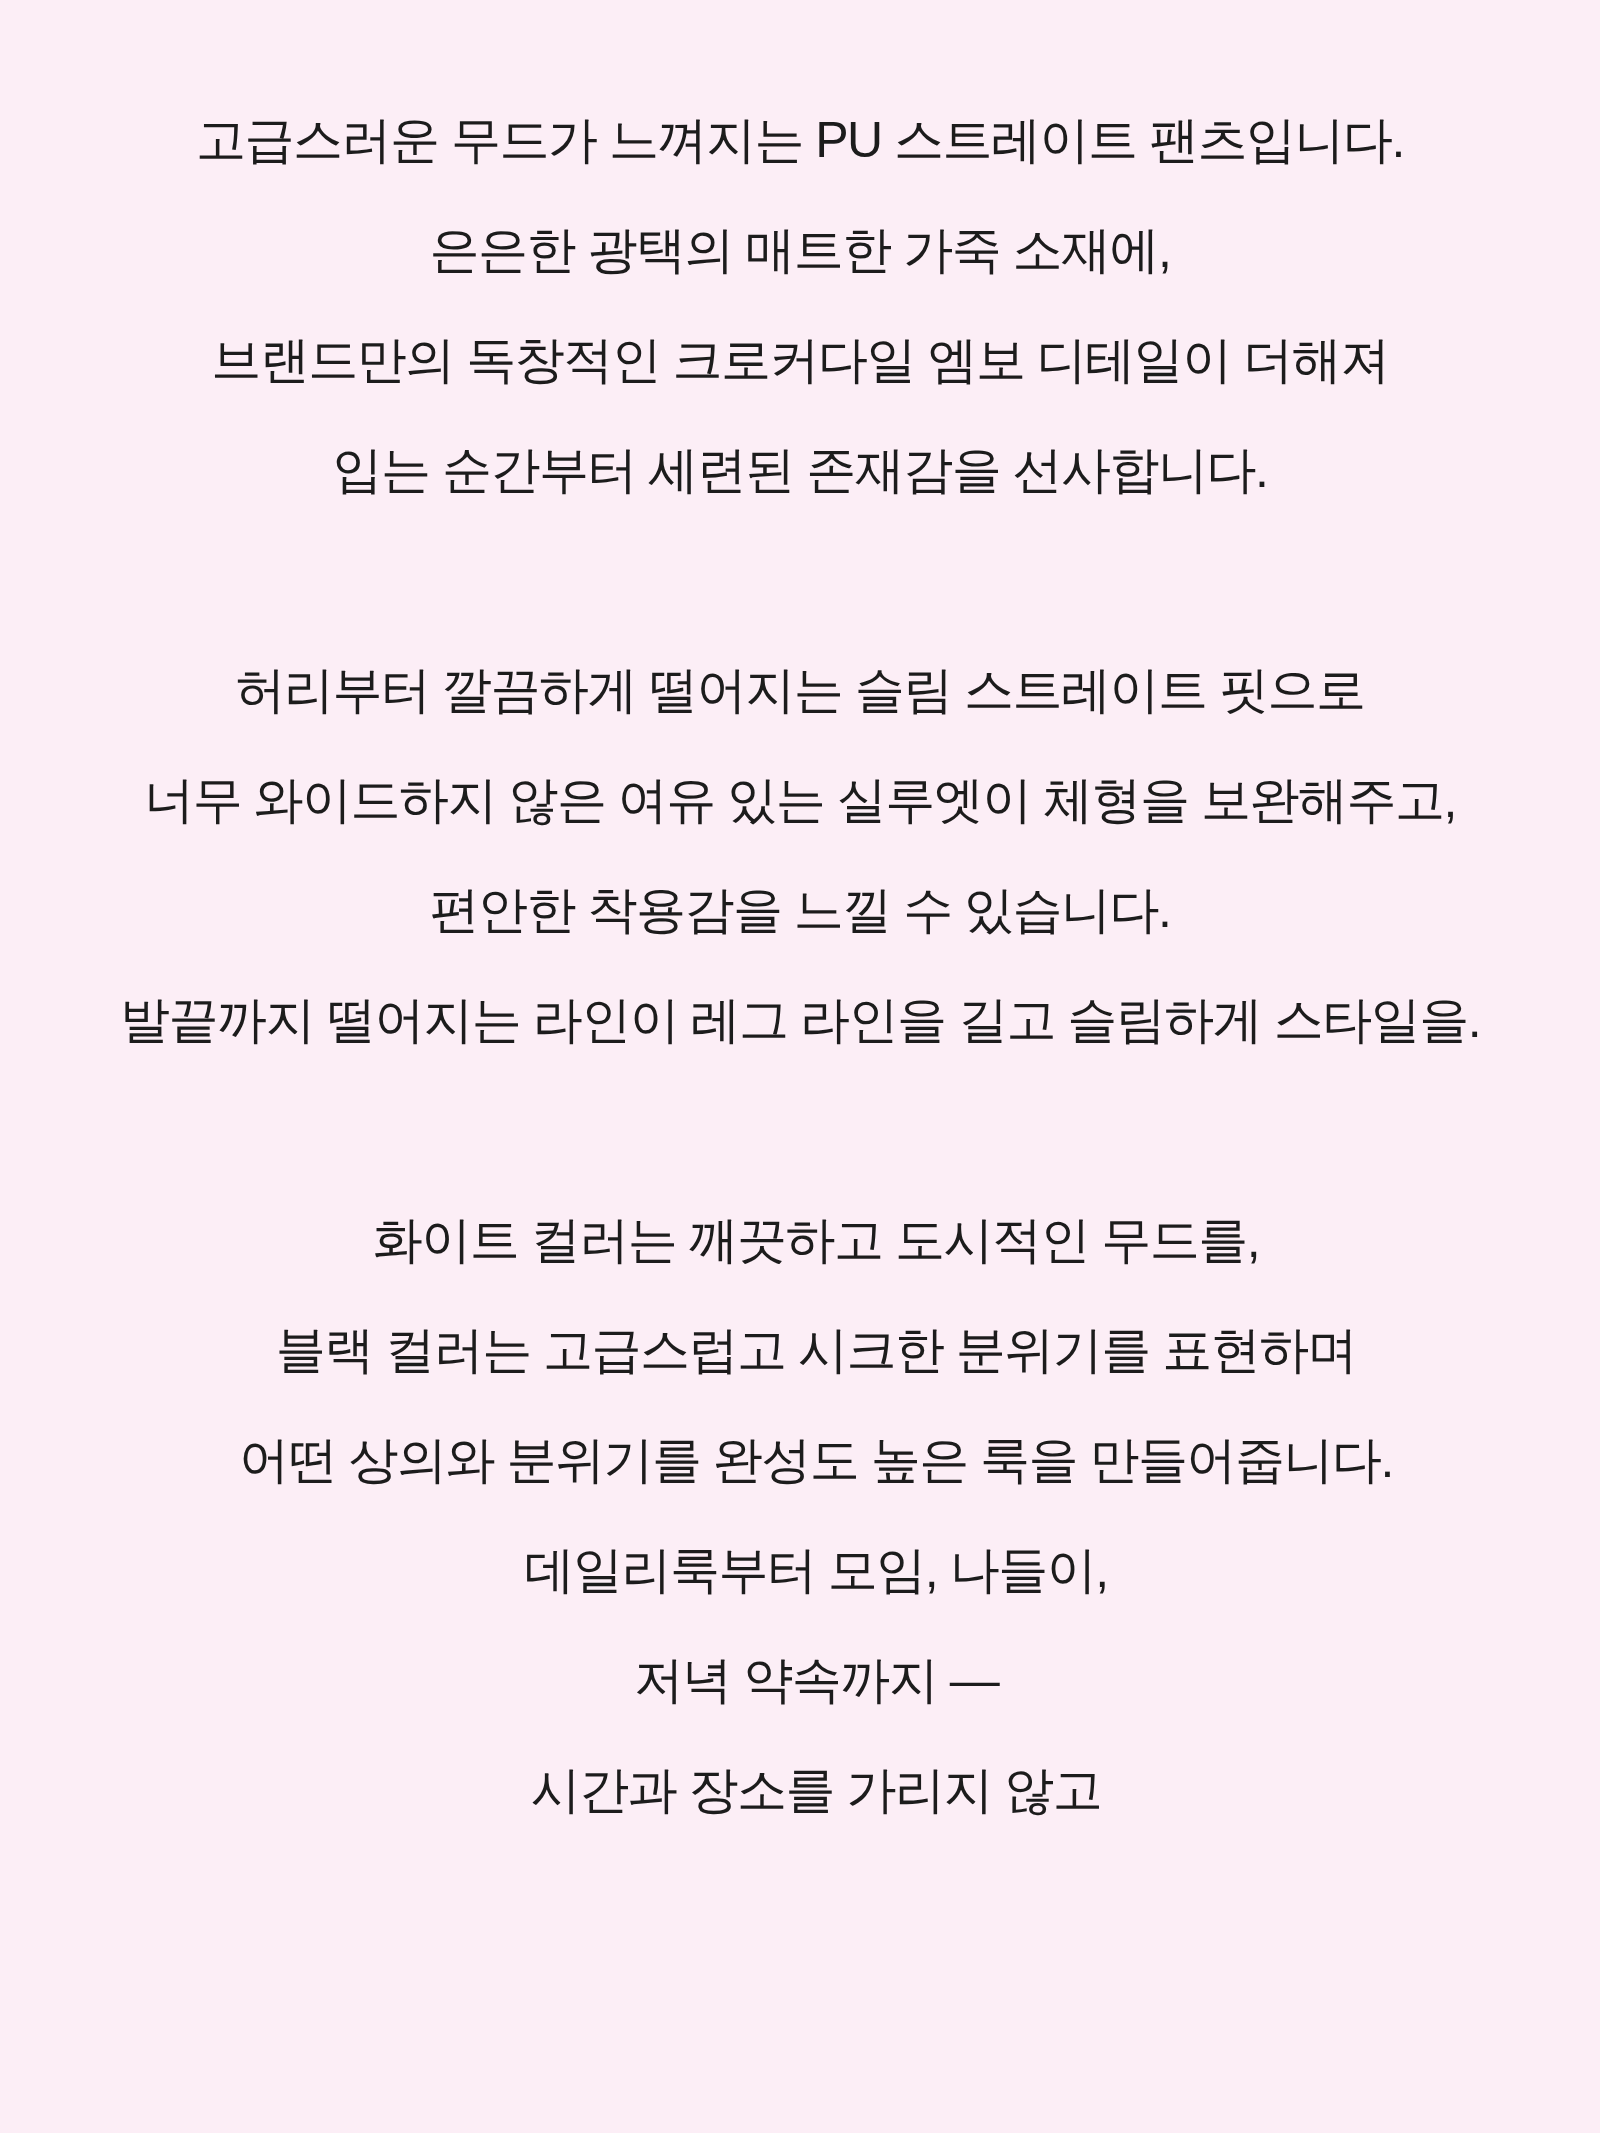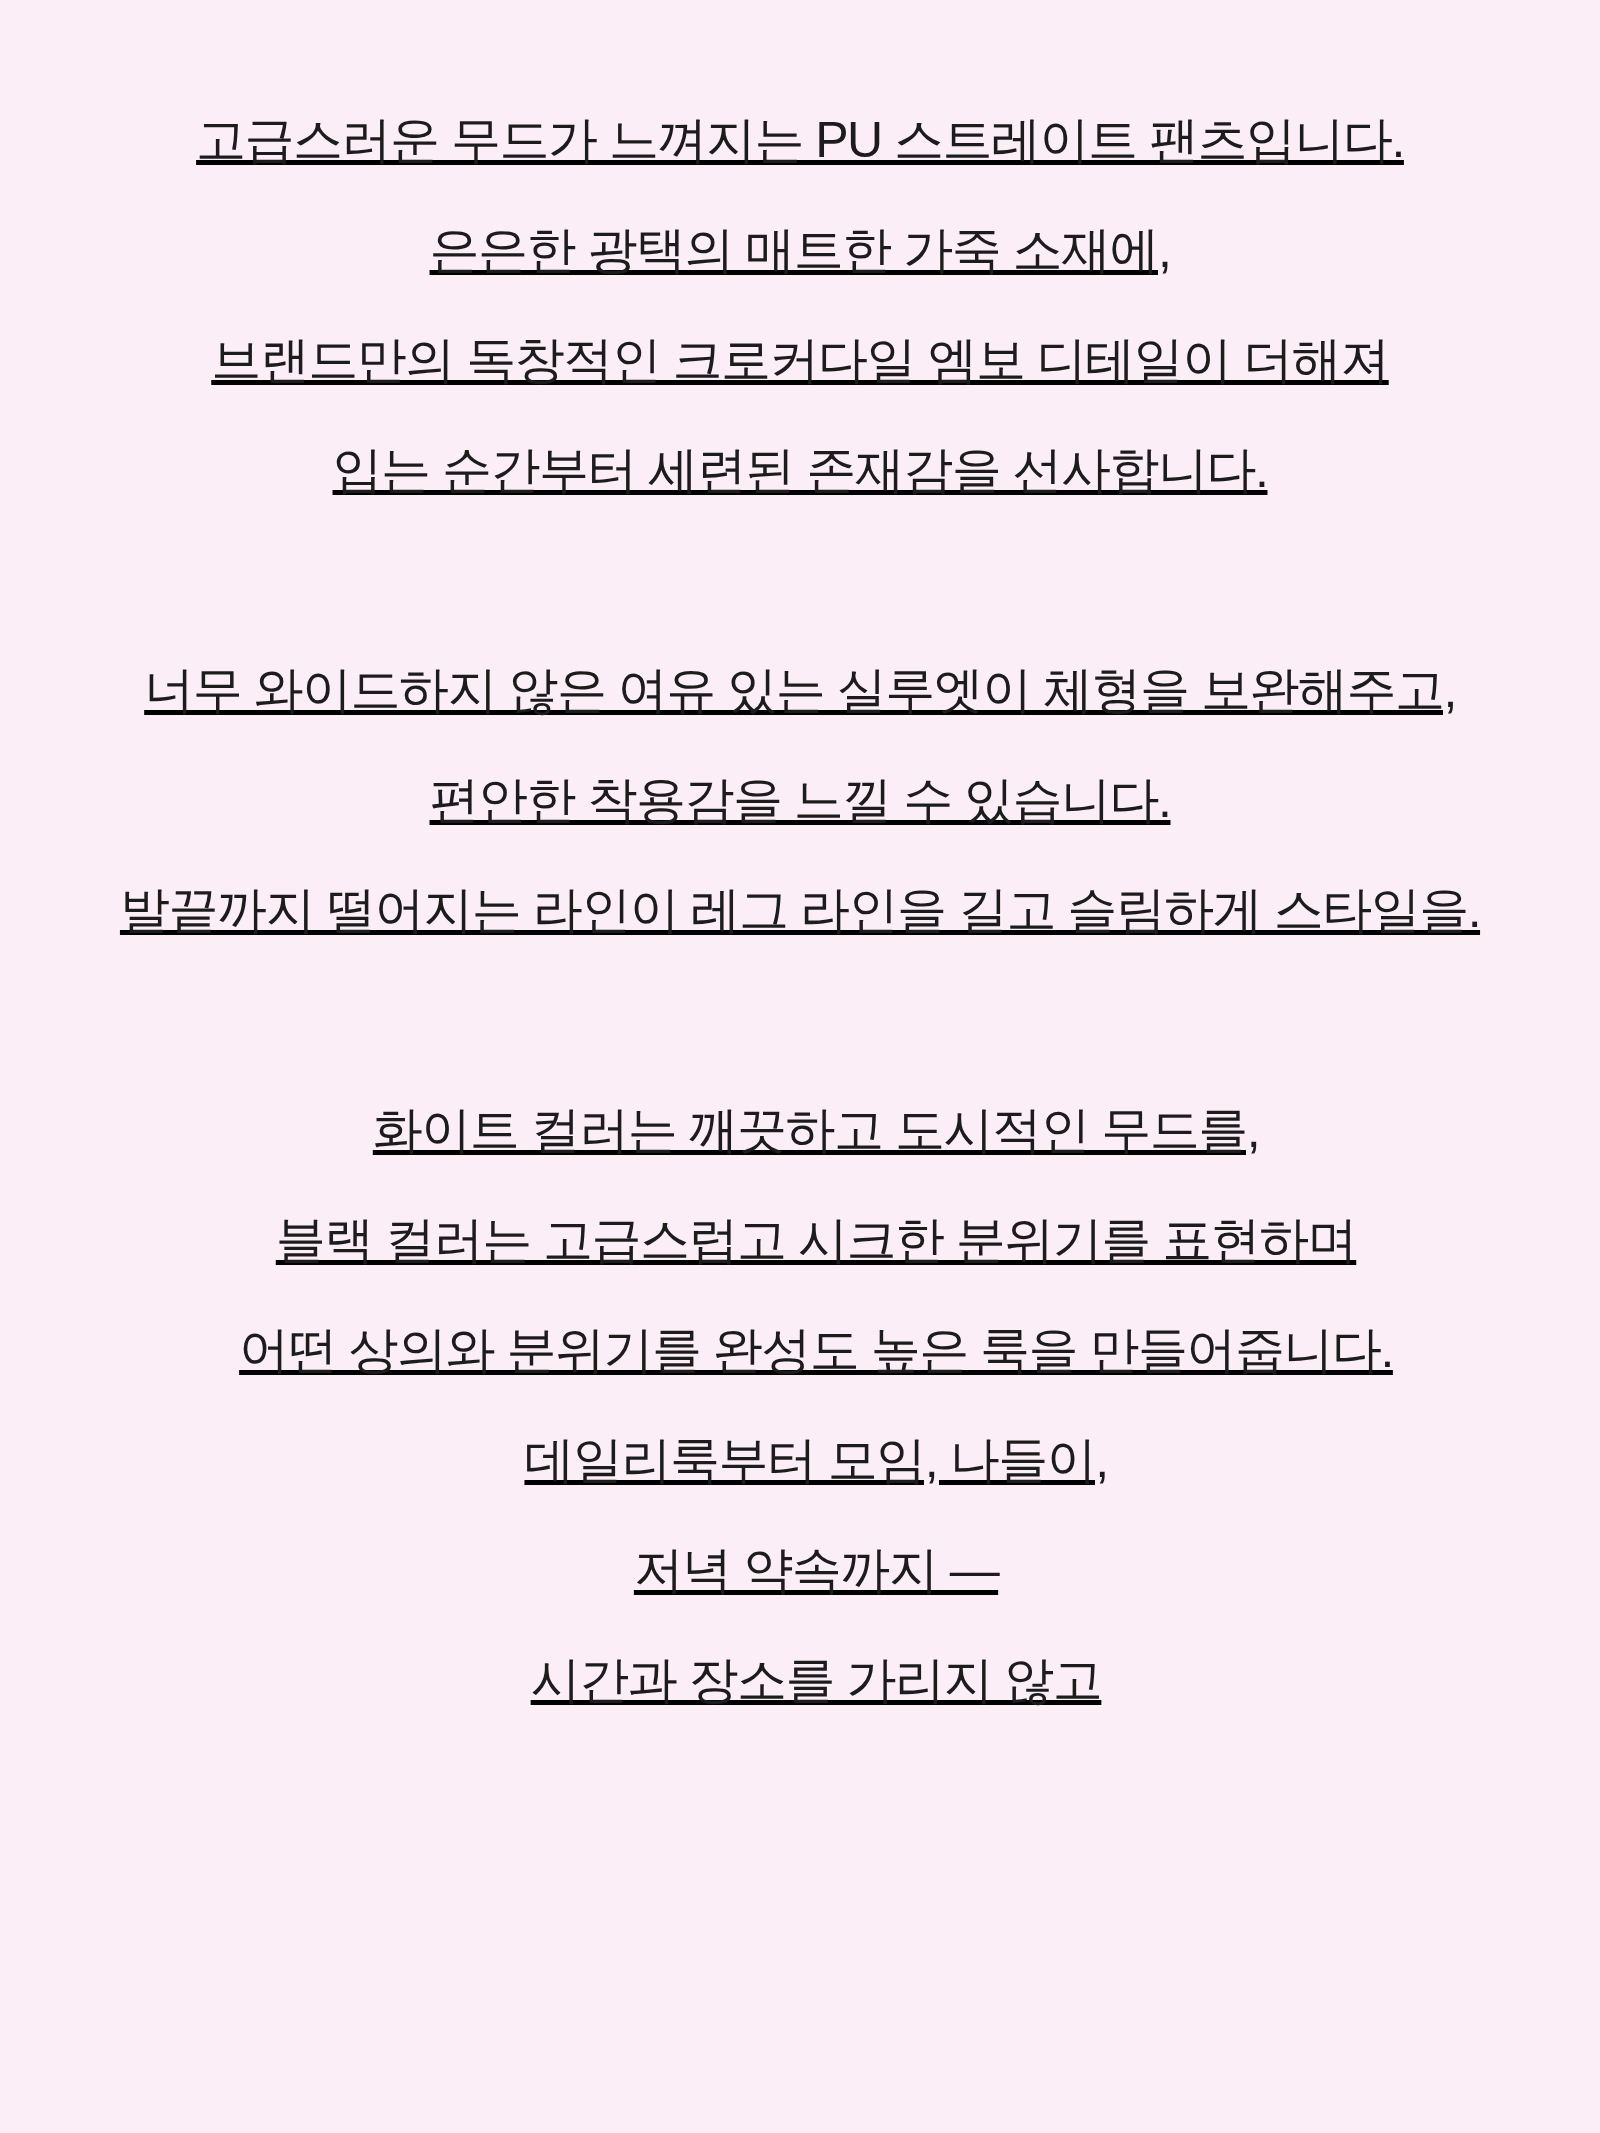--- a/index.html
+++ b/index.html
@@ -15,21 +15,20 @@
   }
   .page {
     width: 1600px;
     height: 2133px;
     box-sizing: border-box;
     padding-top: 85px;
     background: #fceef6;
   }
   .para {
     margin: 0 0 110px 0;
-    text-decoration: underline;
   }
   .para:last-child {
     margin-bottom: 0;
     padding-left: 32px;
   }
   .line {
     height: 110px;
     line-height: 110px;
     text-align: center;
     font-size: 50px;
@@ -45,20 +44,21 @@
 <div class="page">
 
   <div class="para">
     <div class="line">고급스러운 무드가 느껴지는 PU 스트레이트 팬츠입니다.</div>
     <div class="line">은은한 광택의 매트한 가죽 소재에,</div>
     <div class="line">브랜드만의 독창적인 크로커다일 엠보 디테일이 더해져</div>
     <div class="line">입는 순간부터 세련된 존재감을 선사합니다.</div>
   </div>
 
   <div class="para">
+    <div class="line">허리부터 깔끔하게 떨어지는 슬림 스트레이트 핏으로</div>
     <div class="line">너무 와이드하지 않은 여유 있는 실루엣이 체형을 보완해주고,</div>
     <div class="line">편안한 착용감을 느낄 수 있습니다.</div>
     <div class="line">발끝까지 떨어지는 라인이 레그 라인을 길고 슬림하게 스타일을.</div>
   </div>
 
   <div class="para">
     <div class="line">화이트 컬러는 깨끗하고 도시적인 무드를,</div>
     <div class="line">블랙 컬러는 고급스럽고 시크한 분위기를 표현하며</div>
     <div class="line">어떤 상의와 분위기를 완성도 높은 룩을 만들어줍니다.</div>
     <div class="line">데일리룩부터 모임, 나들이,</div>

